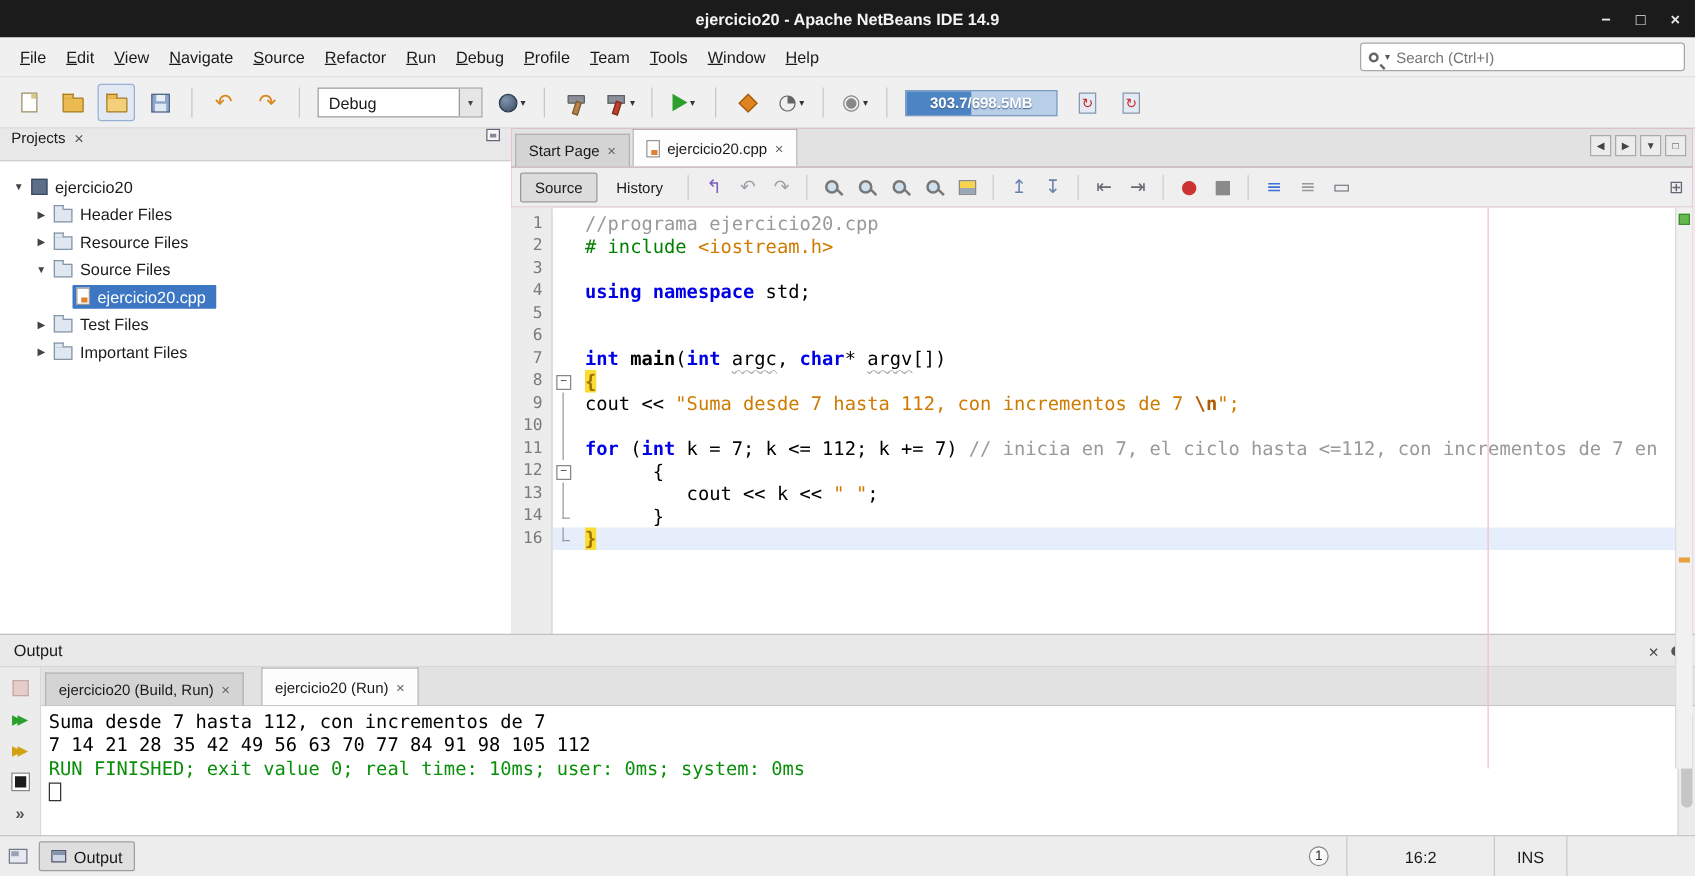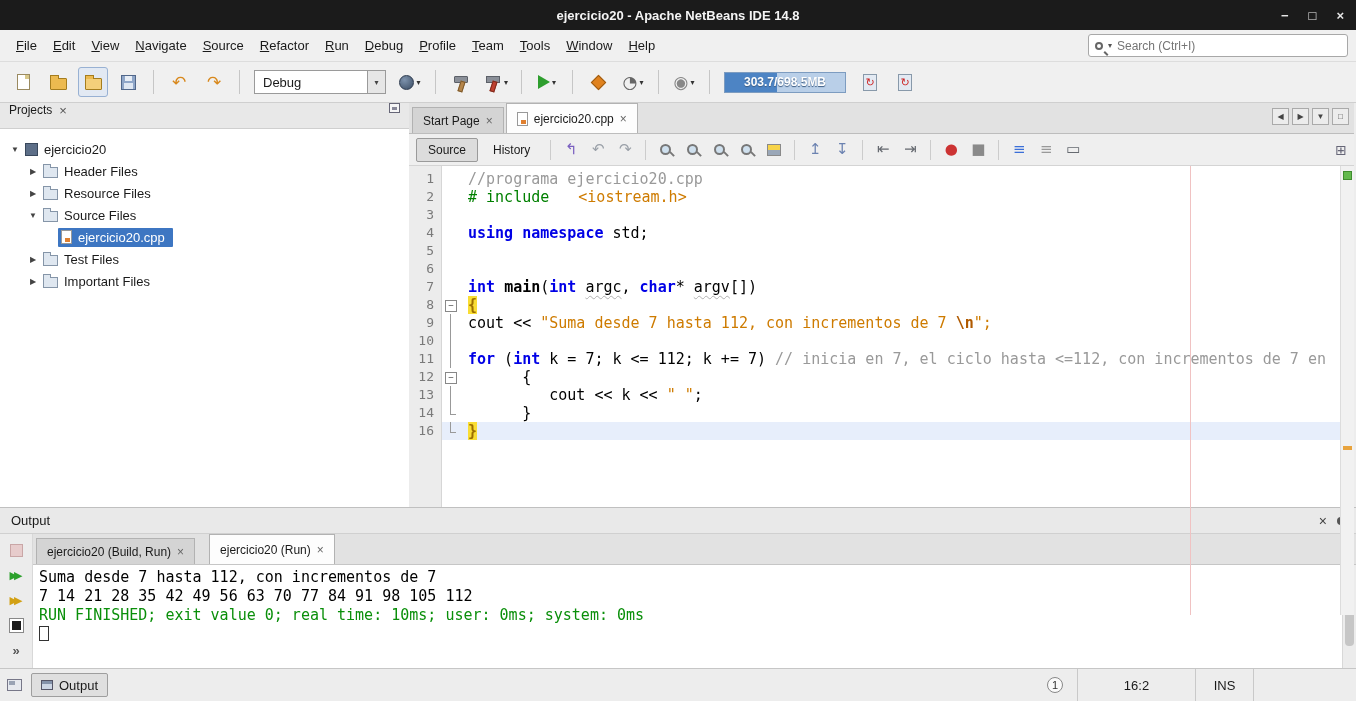--- a/index.html
+++ b/index.html
@@ -106,21 +106,21 @@
   .ln{width:33px;padding-right:7px;text-align:right;color:#7a7a7a;font-size:13px;flex:none;background:#ececec;border-right:1px solid #d6d6d6;}
   .fold{width:16px;flex:none;position:relative;}
   .f-start::before{content:"−";position:absolute;left:3px;top:4px;width:10px;height:10px;border:1px solid #888;background:#fff;font-size:9px;line-height:8px;text-align:center;color:#555;}
   .f-mid::before{content:"";position:absolute;left:8px;top:0;bottom:0;width:1px;background:#999;}
   .f-end::before{content:"";position:absolute;left:8px;top:0;height:10px;width:5px;border-left:1px solid #999;border-bottom:1px solid #999;}
   .code-text{padding-left:10px;white-space:pre;}
   .tk-pln{color:#000;}
   .tk-com{color:#999;}
   .tk-kw{color:#0000e6;font-weight:bold;}
   .tk-dir{color:#008000;}
-  .tk-hdr{color:#ce7b00;margin-left:20px;}
+  .tk-hdr{color:#ce7b00;}
   .tk-str{color:#ce7b00;}
   .tk-esc{color:#b05a00;font-weight:bold;}
   .tk-fn{color:#000;font-weight:bold;}
   .tk-wrn{color:#000;text-decoration:underline wavy #b0b0b0 1px;text-underline-offset:3px;}
   .tk-brc{background:#f9dd34;color:#9c6f00;font-weight:bold;}
 
   
   .output{position:absolute;left:0;top:507px;width:100%;height:161px;background:#fff;border-top:1px solid #c0c0c0;}
   .out-header{height:26px;background:#e9e9e9;display:flex;align-items:center;padding:0 11px;border-bottom:1px solid #d0d0d0;gap:10px;}
   .oh-spacer{flex:1;}
@@ -157,21 +157,21 @@
   .sb-notif{padding:0 14px;}
   .notif{width:16px;height:16px;border:1px solid #888;border-radius:50%;display:flex;align-items:center;justify-content:center;font-size:11px;color:#333;background:#fafafa;}
   .sb-caret{width:118px;border-left:1px solid #c9c9c9;}
   .sb-ins{width:58px;border-left:1px solid #c9c9c9;}
   .sb-blank{width:96px;border-left:1px solid #c9c9c9;}
 </style>
 </head>
 <body>
 
 <div class="titlebar">
-  <span>ejercicio20 - Apache NetBeans IDE 14.8</span>
+  <span>ejercicio20 - Apache NetBeans IDE 14.9</span>
   <div class="win-controls">
     <span>−</span>
     <span>□</span>
     <span>×</span>
   </div>
 </div>
 
 <div class="menubar">
   <div class="menu-items">
       <span class="menu-item">File</span>

